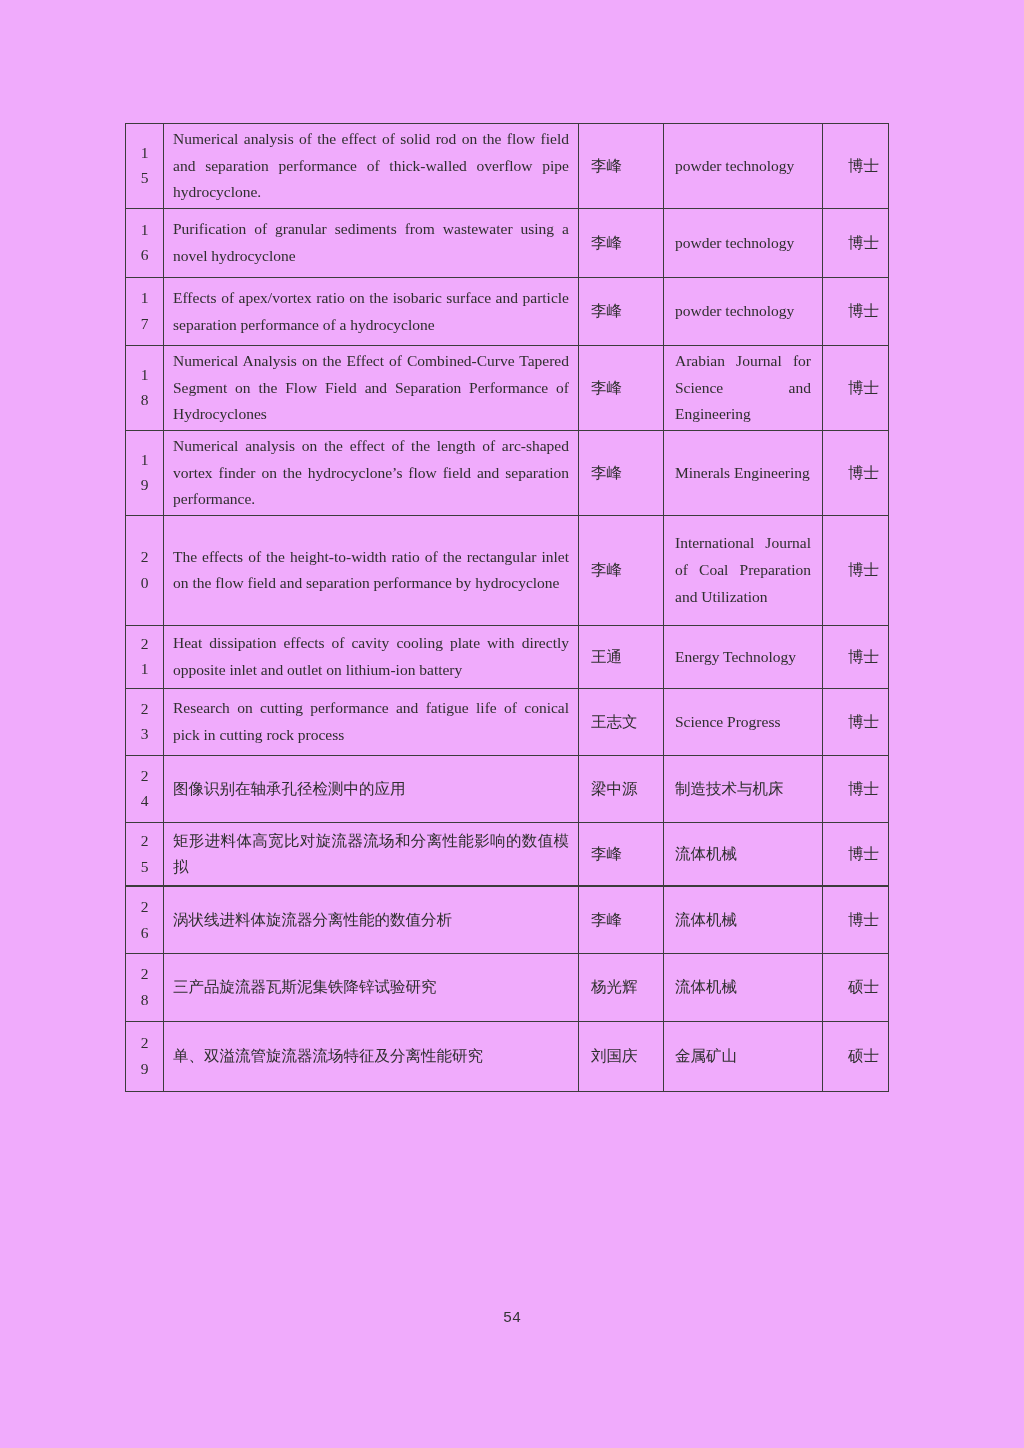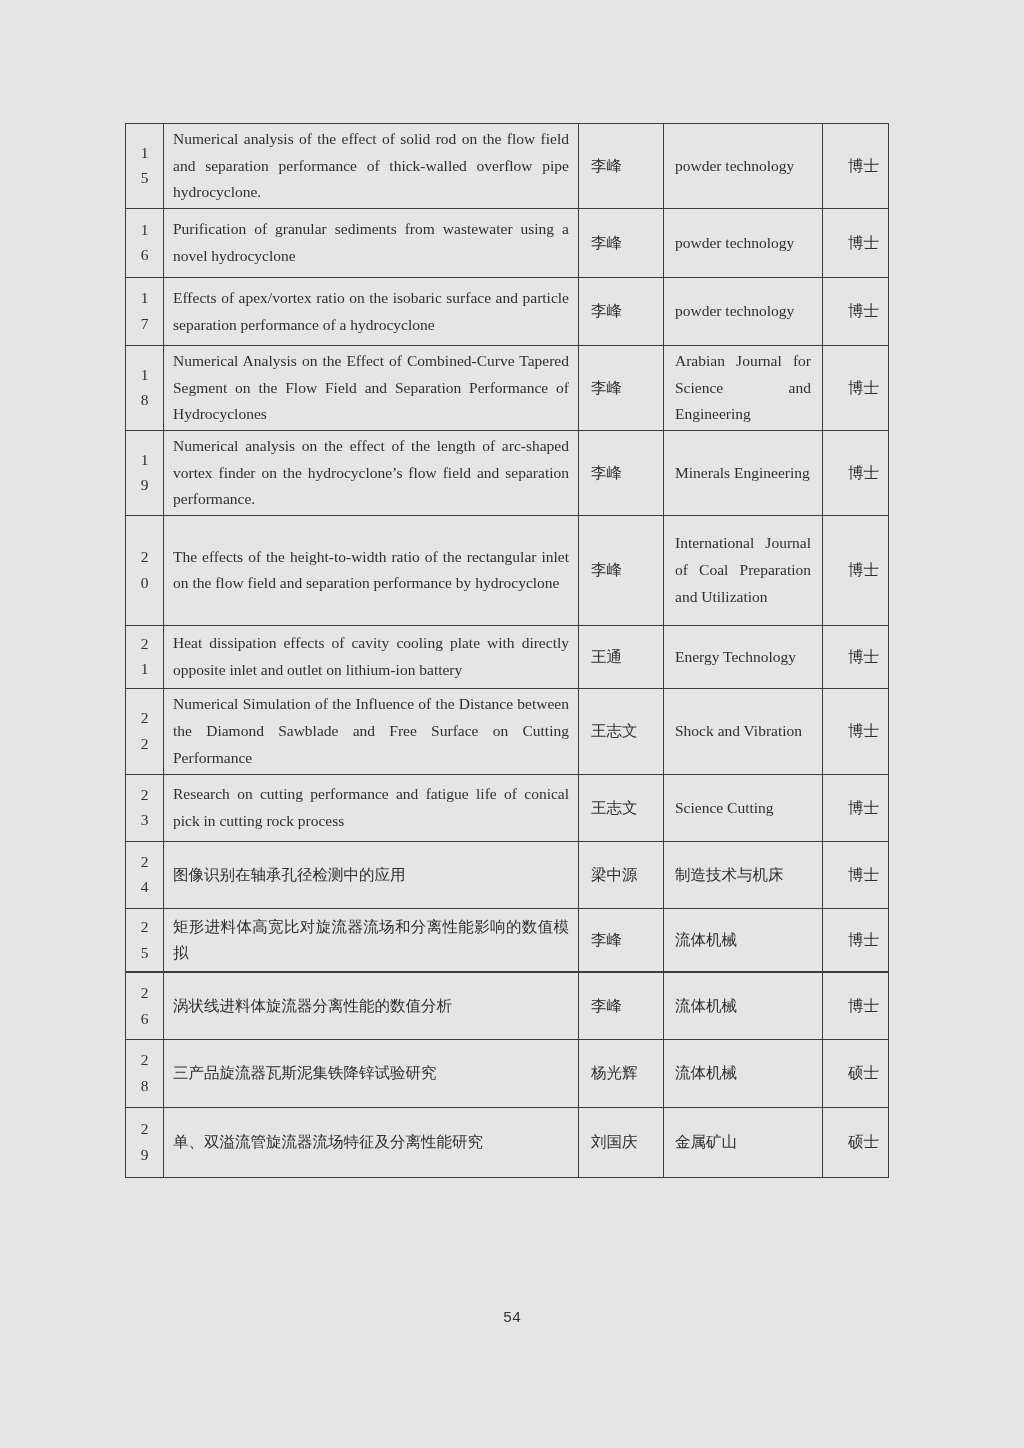--- a/index.html
+++ b/index.html
@@ -4,21 +4,21 @@
 <style>
   html, body {
     margin: 0;
     padding: 0;
     background: #ffffff;
   }
   .page {
     position: relative;
     width: 1024px;
     height: 1448px;
-    background: #e5e5e5;
+    background: #f0abfc;
     font-family: "Liberation Serif", "DejaVu Serif", serif;
     color: #2f2f2f;
     overflow: hidden;
   }
   table.pub-table {
     position: absolute;
     left: 125px;
     top: 123px;
     width: 763px;
     border-collapse: collapse;
@@ -137,32 +137,25 @@
           <td class="journal">International Journal of Coal Preparation and Utilization</td>
           <td class="degree">博士</td>
         </tr>
         <tr class="r6">
           <td class="num"><span class="digit-stack">21</span></td>
           <td class="title">Heat dissipation effects of cavity cooling plate with directly opposite inlet and outlet on lithium-ion battery</td>
           <td class="author">王通</td>
           <td class="journal">Energy Technology</td>
           <td class="degree">博士</td>
         </tr>
-        <tr class="r7">
-          <td class="num"><span class="digit-stack">22</span></td>
-          <td class="title">Numerical Simulation of the Influence of the Distance between the Diamond Sawblade and Free Surface on Cutting Performance</td>
-          <td class="author">王志文</td>
-          <td class="journal">Shock and Vibration</td>
-          <td class="degree">博士</td>
-        </tr>
         <tr class="r8">
           <td class="num"><span class="digit-stack">23</span></td>
           <td class="title">Research on cutting performance and fatigue life of conical pick in cutting rock process</td>
           <td class="author">王志文</td>
-          <td class="journal">Science Cutting</td>
+          <td class="journal">Science Progress</td>
           <td class="degree">博士</td>
         </tr>
         <tr class="r9">
           <td class="num"><span class="digit-stack">24</span></td>
           <td class="title">图像识别在轴承孔径检测中的应用</td>
           <td class="author">梁中源</td>
           <td class="journal">制造技术与机床</td>
           <td class="degree">博士</td>
         </tr>
         <tr class="r10">

